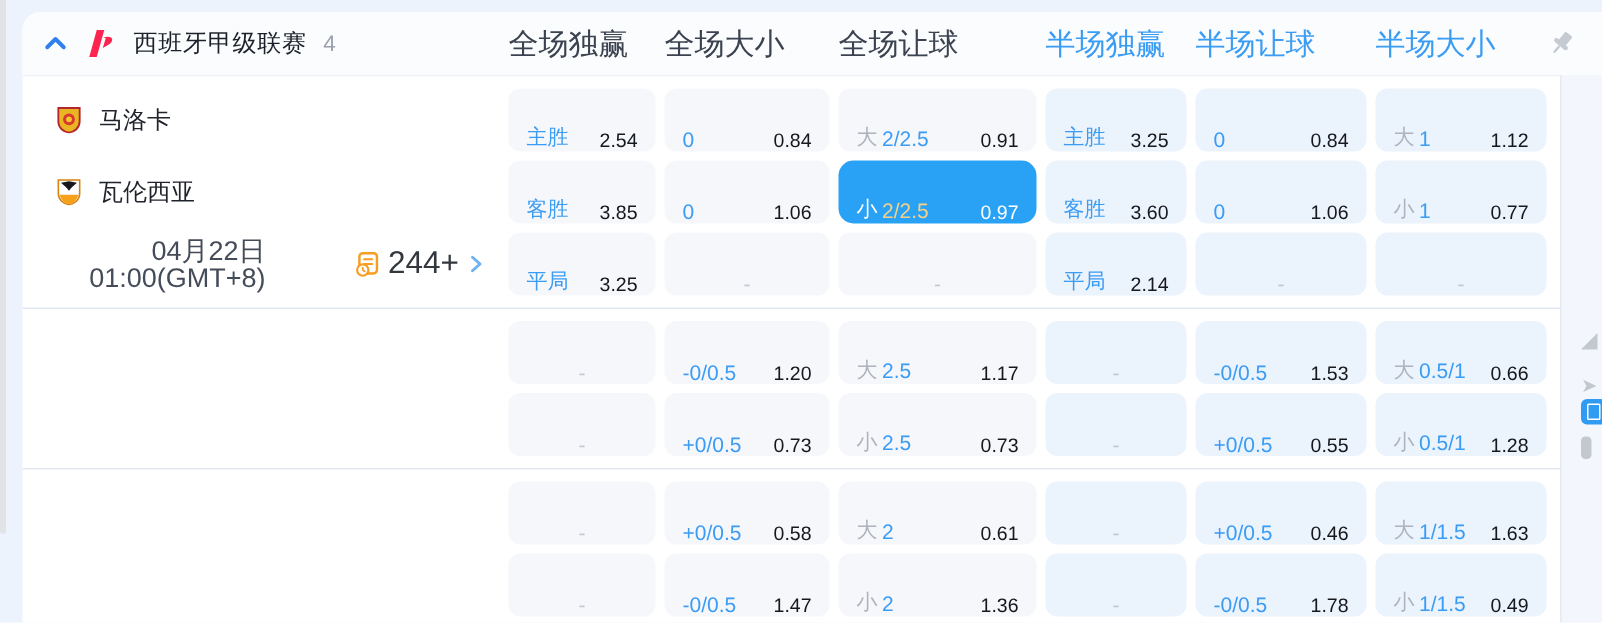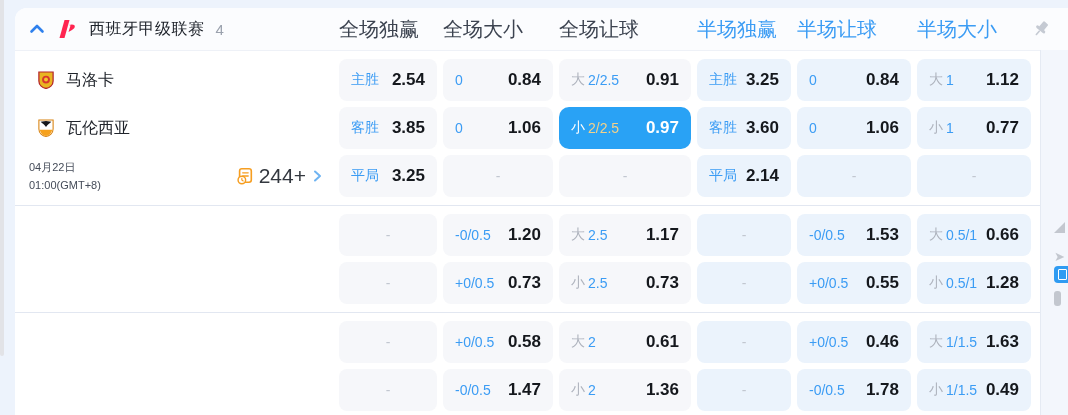--- a/index.html
+++ b/index.html
@@ -24,43 +24,43 @@
   .lg-name{font-size:16px;font-weight:400;color:#1c2129;letter-spacing:.5px}
   .lg-count{font-size:15px;color:#9aa1ad}
   .hcol{font-size:20px;text-align:left;color:#3c4350}
   .hcol.half{color:#3b9cf4}
   .pin{position:absolute;left:1016px;top:11px;width:20px;height:20px;cursor:pointer}
   
   .content{padding-top:8px;width:1025px}
   .row{display:grid;grid-template-columns:318px 98px 110px 132px 94px 114px 114px;column-gap:6px;height:42px;margin-bottom:6px}
   .divider{height:1px;background:#e2e7f1;margin:8px 0;width:1025px;border:0}
   .cell{
-    border-radius:8px;display:flex;align-items:center;justify-content:space-between;
+    border-radius:8px;display:flex;align-items:flex-end;justify-content:space-between;
     padding:0 12px;cursor:pointer;box-sizing:border-box;
   }
   .lbg{background:#f6f7fa}
   .rbg{background:#ebf3fc}
   .lbl{font-size:14px;color:#3b9cf4}
-  .val{font-size:17px;font-weight:700;color:#15181d}
+  .val{font-size:13px;font-weight:400;color:#15181d}
   .grp{display:flex;align-items:center;gap:3px}
   .pfx{font-size:14px;color:#aeb3bd}
   .hcp{font-size:14px;color:#3b9cf4}
   .dcell{justify-content:center}
   .dash{font-size:14px;color:#c2c7d0}
   .hl{background:#29a2f5;border-radius:10px}
   .hl .pfx{color:#ffffff}
   .hl .hcp{color:#f3d189}
   .hl .val{color:#ffffff}
   
   .slot{display:flex;align-items:center}
   .team{padding-left:23px;gap:12px}
   .team-name{font-size:16px;font-weight:400;color:#20242b}
   .crest{display:inline-flex;flex:none}
   .meta{justify-content:space-between;padding-left:14px;padding-right:10px}
-  .dt{width:148px;text-align:left;color:#454c59;font-size:11px;line-height:18px}
+  .dt{width:148px;text-align:right;color:#454c59;font-size:18px;line-height:18px}
   .mkts{display:flex;align-items:center;gap:5px;cursor:pointer}
   .mkts-n{font-size:21px;color:#33383f}
   .chev-r{width:12px;height:12px;display:inline-flex}
   
   .rail{
     position:absolute;left:1025px;top:42px;width:80px;height:378px;
     background:#f3f6fc;border-left:1px solid #e5eaf3;
   }
   .rail-item{position:absolute;left:13px;cursor:pointer}
   .ri-flag{top:172px;width:0;height:0;border-top:11px solid #c3c7cf;border-left:11px solid transparent;transform:rotate(90deg)}

